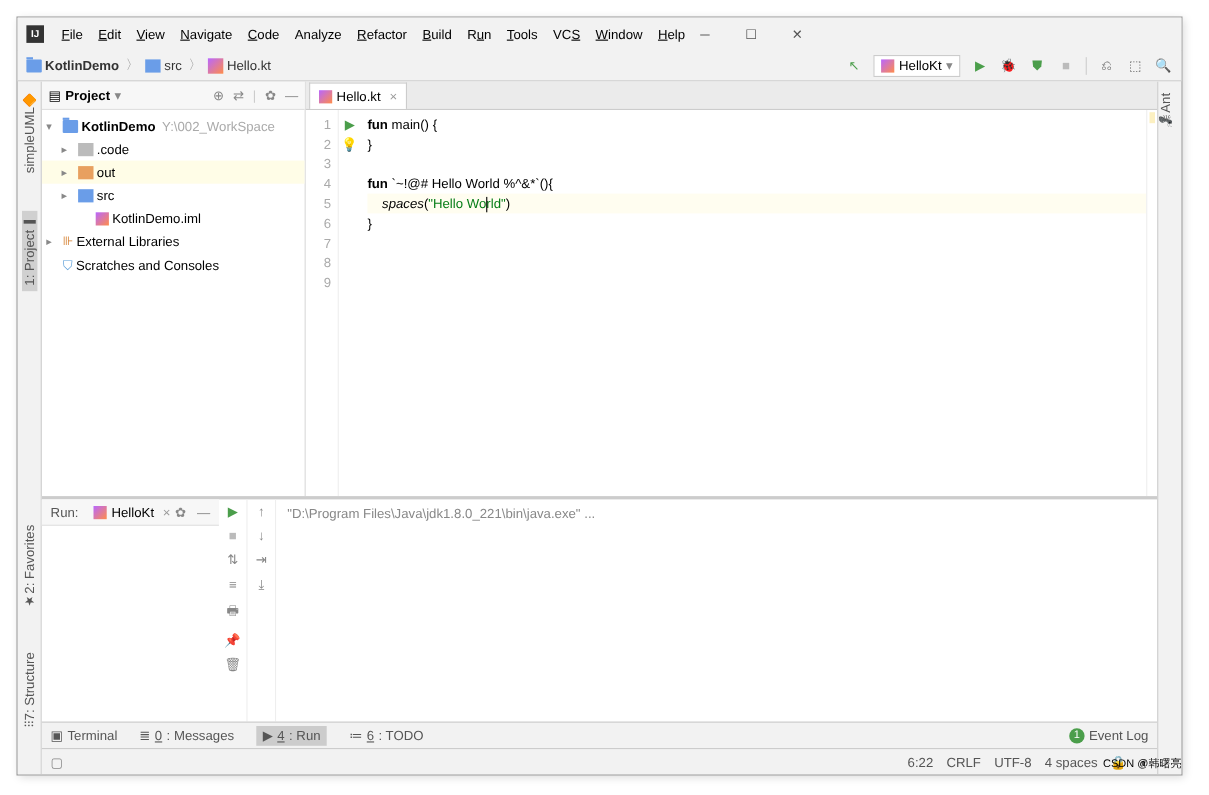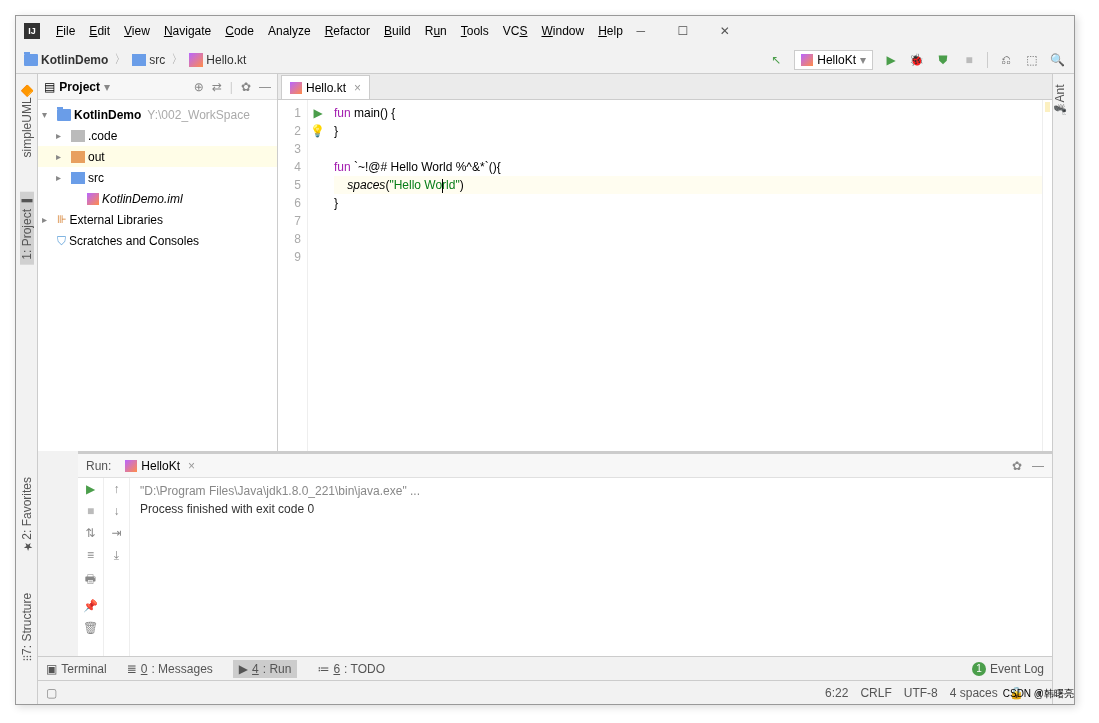--- a/index.html
+++ b/index.html
@@ -37,42 +37,42 @@
 .panel-header { height: 26px; display: flex; align-items: center; padding: 0 6px; border-bottom: 1px solid #e0e0e0; background: #f7f7f7; gap: 6px; }
 .panel-title { display: flex; align-items: center; gap: 4px; flex: 1; }
 .panel-icons { display: flex; gap: 8px; color: #888; }
 .tree { padding: 4px 0; overflow: auto; flex: 1; }
 .tree-row { display: flex; align-items: center; height: 21px; padding-left: 4px; gap: 3px; cursor: pointer; }
 .tree-row.sel { background: #fffde7; }
 .tree-arrow { width: 12px; color: #888; font-size: 10px; }
 .tree-label { white-space: nowrap; }
 .tree-hint { color: #aaa; margin-left: 3px; }
 .indent-1 { padding-left: 18px; }
-.indent-2 { padding-left: 34px; font-style: italic; }
+.indent-2 { padding-left: 34px; }
 .folder-gray { width: 14px; height: 12px; background: #bbb; }
 .folder-orange { width: 14px; height: 12px; background: #e8a05f; }
 .folder-blue { width: 14px; height: 12px; background: #6a9de8; }
 .lib-icon { color: #d47d2c; font-size: 11px; }
 .editor-panel { flex: 1; display: flex; flex-direction: column; background: #fff; }
 .tab-bar { height: 26px; display: flex; align-items: flex-end; background: #ebebeb; border-bottom: 1px solid #ccc; }
 .file-tab { height: 24px; background: #fff; border: 1px solid #ccc; border-bottom: none; padding: 0 8px; display: flex; align-items: center; gap: 4px; margin-left: 3px; }
 .tab-close { color: #999; margin-left: 4px; cursor: pointer; }
 .code-area { flex: 1; display: flex; font-family: "Consolas", monospace; font-size: 13px; position: relative; }
 .gutter-ln { width: 30px; text-align: right; color: #aaa; padding: 4px 6px 0 0; background: #fff; border-right: 1px solid #eee; line-height: 18px; }
 .gutter-icons { width: 20px; padding-top: 4px; line-height: 18px; text-align: center; }
 .code-lines { flex: 1; padding: 4px 0 0 6px; line-height: 18px; }
 .code-line { height: 18px; white-space: pre; }
 .code-line.hl { background: #fffdf0; }
-.kw { color: #a21caf; font-weight: normal; }
+.kw { color: #000000; font-weight: bold; }
 .fn { font-style: italic; }
 .str { color: #067d17; }
 .cursor-mark { position: relative; }
 .cursor-mark::after { content: ""; position: absolute; left: 0; top: 1px; width: 1px; height: 14px; background: #000; }
 .breadcrumb-bar { height: 22px; border-top: 1px solid #e0e0e0; display: flex; align-items: center; padding-left: 50px; color: #888; background: #fafafa; }
-.run-panel { height: 205px; border-top: 3px solid #ccc; display: flex; flex-direction: column; background: #fff; margin-left: 40px; }
+.run-panel { height: 205px; border-top: 3px solid #ccc; display: flex; flex-direction: row; background: #fff; }
 .run-header { height: 24px; display: flex; align-items: center; padding: 0 8px; border-bottom: 1px solid #e0e0e0; background: #f7f7f7; }
 .run-title { margin-right: 10px; color: #555; }
 .run-tab { display: flex; align-items: center; gap: 4px; padding: 2px 4px; }
 .run-header-right { margin-left: auto; display: flex; gap: 10px; color: #888; }
 .run-body { flex: 1; display: flex; }
 .run-ctrl-col { width: 26px; display: flex; flex-direction: column; align-items: center; padding-top: 4px; gap: 8px; color: #888; border-right: 1px solid #eee; }
 .run-ctrl-col2 { width: 26px; display: flex; flex-direction: column; align-items: center; padding-top: 4px; gap: 8px; color: #888; border-right: 1px solid #eee; }
 .console { flex: 1; padding: 4px 10px; font-family: "Consolas", monospace; font-size: 13px; line-height: 18px; }
 .console .line { white-space: pre; }
 .cmd { color: #888; }
@@ -285,21 +285,20 @@
           </div>
           <div class="run-ctrl-col2">
             <span>↑</span>
             <span>↓</span>
             <span>⇥</span>
             <span>⤓</span>
           </div>
           <div class="console">
             <div class="line cmd">"D:\Program Files\Java\jdk1.8.0_221\bin\java.exe" ...</div>
             <div class="line"></div>
-            <div class="line exit">Process finished with exit code 0</div>
           </div>
         </div>
       </div>
 
       <div class="bottom-bar">
         <span class="bb-item">▣ <span>Terminal</span></span>
         <span class="bb-item">≣ <u>0</u>: Messages</span>
         <span class="bb-item active">▶ <u>4</u>: Run</span>
         <span class="bb-item">≔ <u>6</u>: TODO</span>
         <span class="bb-right">

